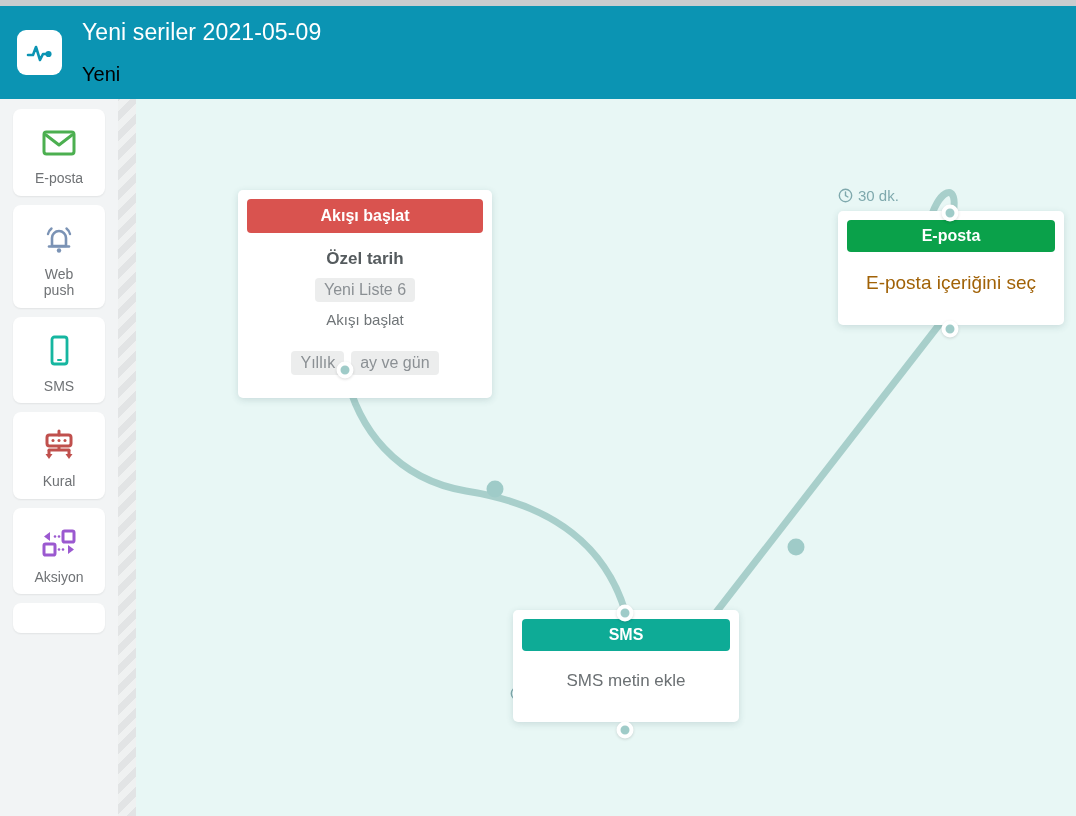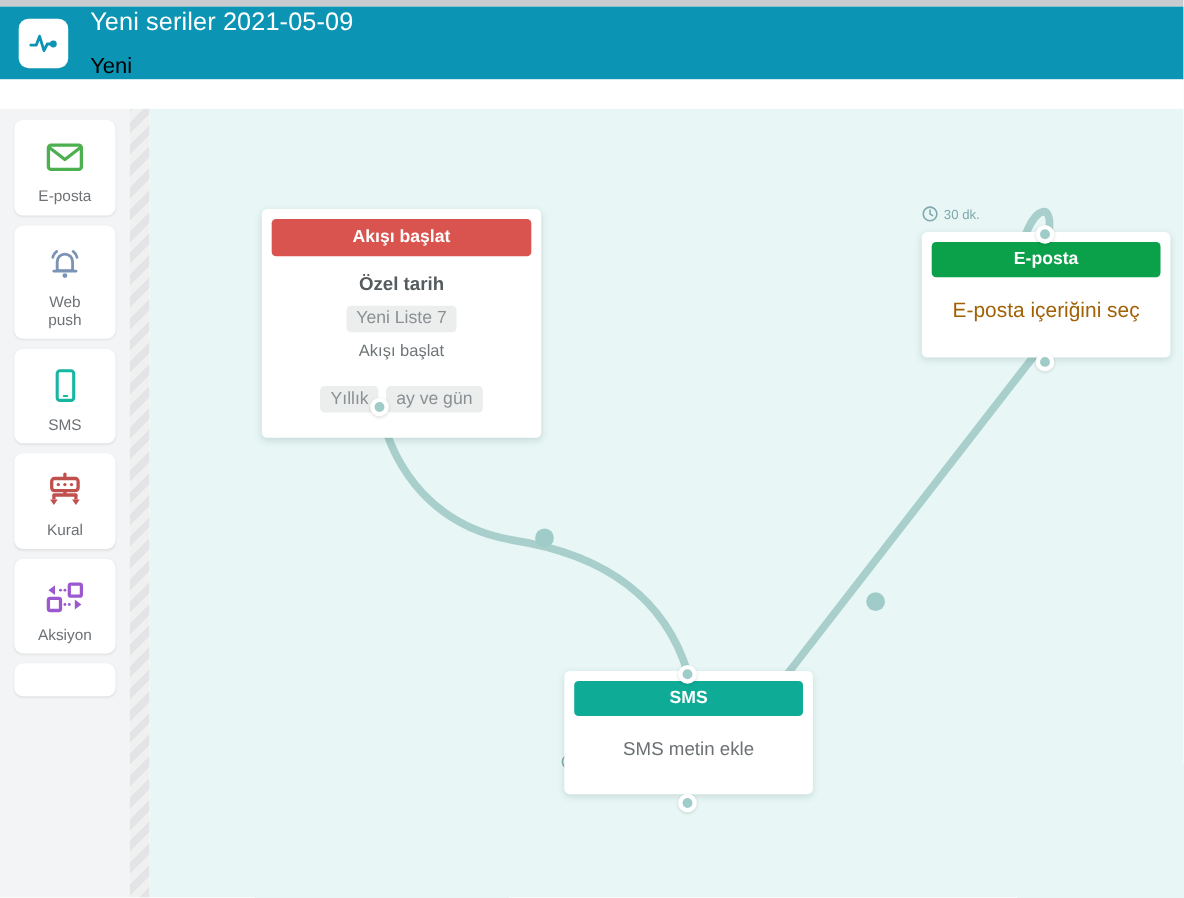--- a/index.html
+++ b/index.html
@@ -14,21 +14,21 @@
   
   .top-strip {
     position: absolute; top: 0; left: 0;
     width: 1076px; height: 6px;
     background: #c9ccce;
   }
 
   
   .header {
     position: absolute; top: 6px; left: 0;
-    width: 1076px; height: 66px;
+    width: 1076px; height: 93px;
     background: #0b94b3;
     display: flex; align-items: center;
     padding-left: 17px;
   }
   .logo-tile {
     width: 45px; height: 45px;
     background: #ffffff;
     border-radius: 9px;
     display: flex; align-items: center; justify-content: center;
     flex: 0 0 auto;
@@ -169,21 +169,21 @@
     background: #9fcbc8;
     border-radius: 50%;
     transform: translate(-50%, -50%);
   }
 
   
   .time-badge {
     position: absolute;
     display: flex; align-items: center; gap: 5px;
     color: #7fa9ad;
-    font-size: 12px;
+    font-size: 15px;
     white-space: nowrap;
   }
 </style>
 </head>
 <body>
 
 <div id="app">
 
   <div class="top-strip"></div>
 
@@ -290,21 +290,21 @@
     </svg>
 
     <div class="dot-mid" style="left:359px; top:390px;"></div>
     <div class="dot-mid" style="left:660px; top:448px;"></div>
 
     <div class="node node-start">
       <div class="node-head">Akışı başlat</div>
       <div class="node-body" style="padding:0 4px 14px;">
         <div class="start-title">Özel tarih</div>
         <div class="chip-row">
-          <span class="chip">Yeni Liste 7</span>
+          <span class="chip">Yeni Liste 6</span>
         </div>
         <div class="start-sub">Akışı başlat</div>
         <div class="chip-row2">
           <span class="chip">Yıllık</span>
           <span class="chip">ay ve gün</span>
         </div>
       </div>
     </div>
     <div class="dot" style="left:209px; top:271px;"></div>
 

